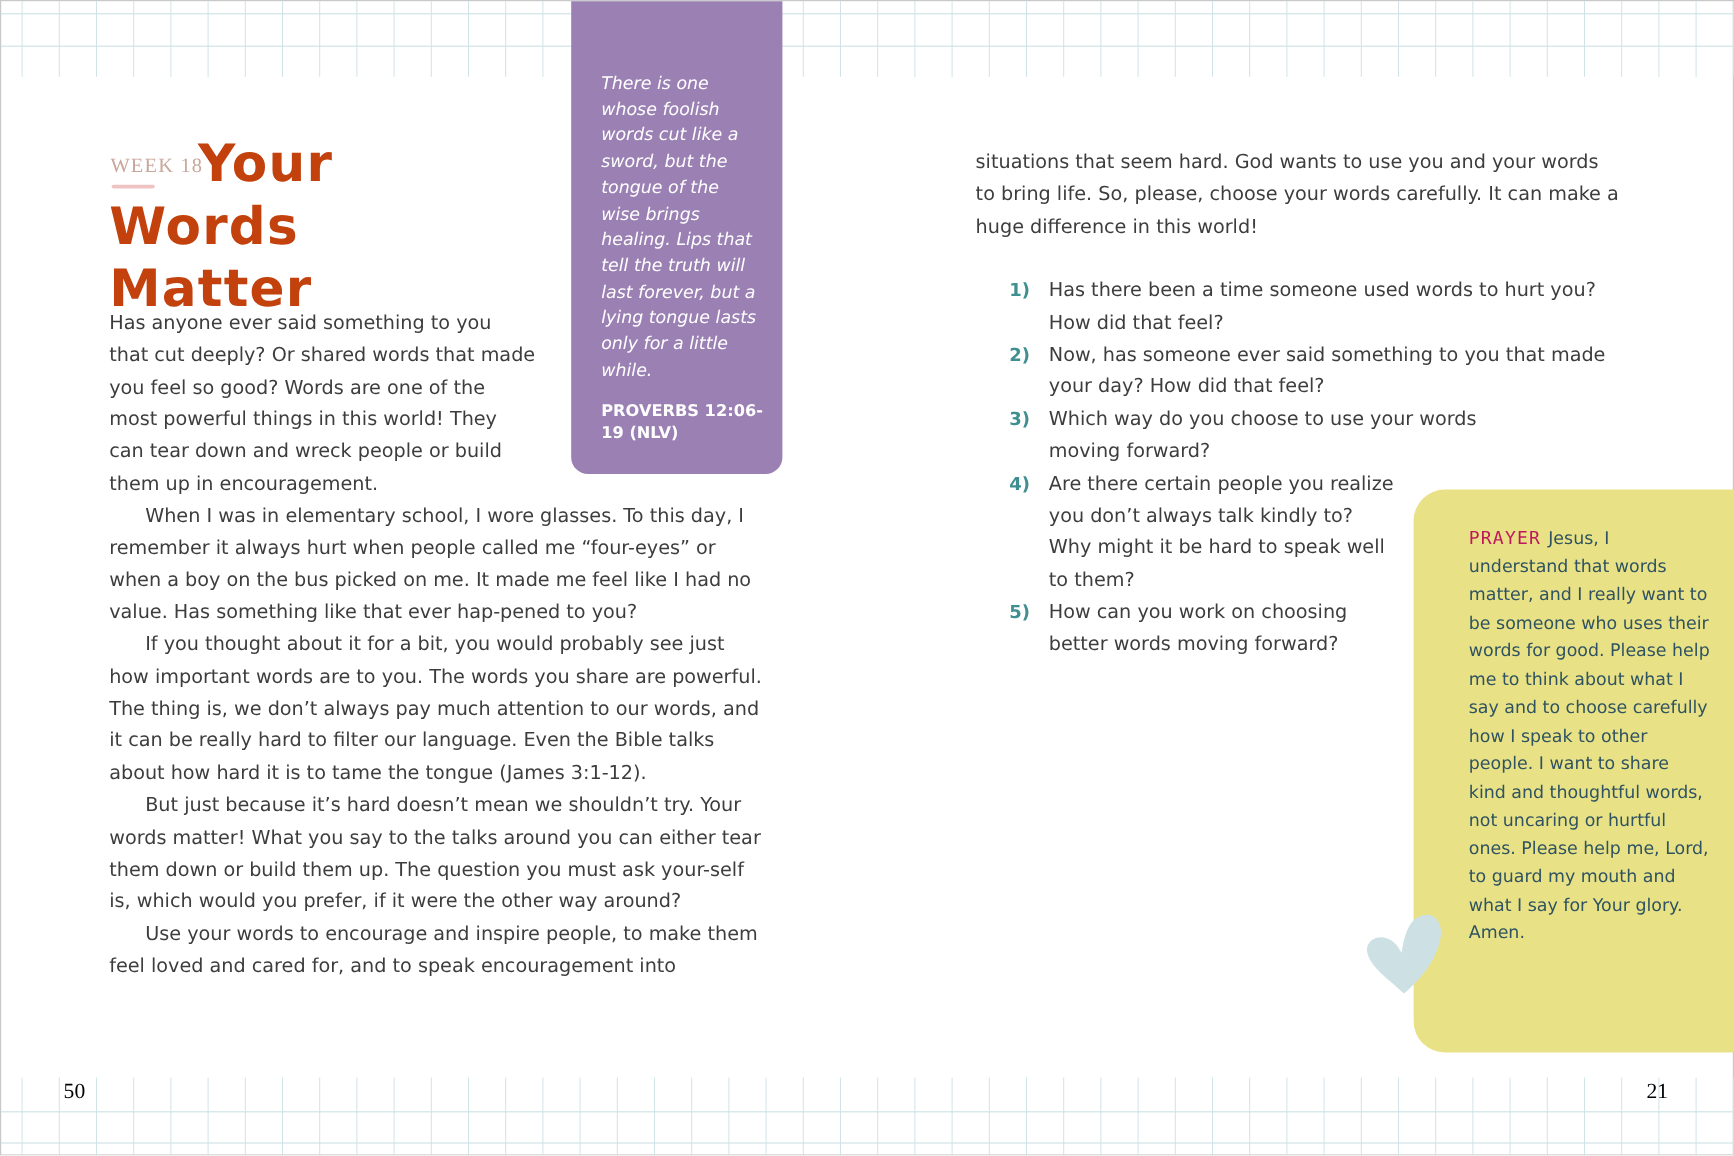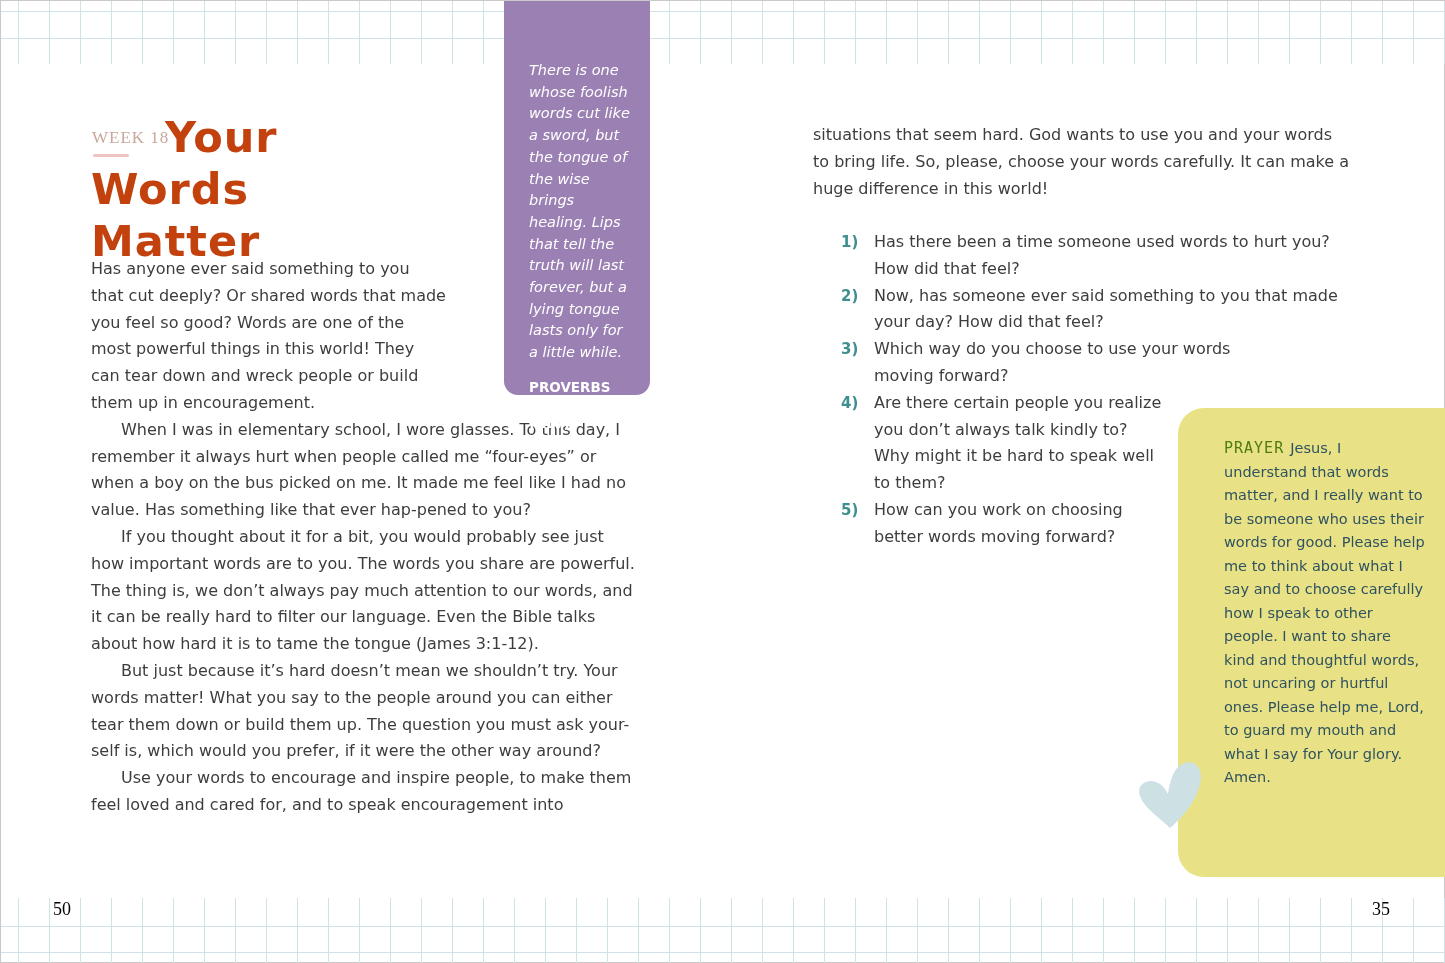--- a/index.html
+++ b/index.html
@@ -45,21 +45,21 @@
       font-family: "DejaVu Sans", sans-serif; font-size: 16px; line-height: 26.8px;
       color: #3d3d3d;
     }
     .body-text p { margin: 0; }
     .body-text p.ind { text-indent: 30px; }
     .left-col { position: absolute; left: 90px; top: 255px; width: 545px; }
     .left-col .narrow { width: 355px; }
 
     
     .verse-box {
-      position: absolute; left: 503px; top: 0; width: 146px; height: 394px;
+      position: absolute; left: 475px; top: 0; width: 176px; height: 394px;
       background: #9b80b3; border-radius: 0 0 14px 14px;
       box-sizing: border-box; padding: 59px 16px 0 25px;
       color: #ffffff;
     }
     .verse-text {
       font-family: "DejaVu Sans", sans-serif; font-style: italic; font-size: 14.5px; line-height: 21.7px;
     }
     .verse-ref {
       margin-top: 14px; font-family: "DejaVu Sans", sans-serif; font-weight: bold;
       font-size: 13.5px; line-height: 18px;
@@ -79,21 +79,21 @@
     
     .prayer-box {
       position: absolute; left: 1177px; top: 407px; width: 268px; height: 469px;
       background: #e9e186; border-radius: 26px 0 0 26px;
       box-sizing: border-box; padding: 29px 20px 0 46px;
     }
     .prayer-text {
       font-family: "DejaVu Sans", sans-serif; font-size: 14.5px; line-height: 23.5px; color: #2f5360;
     }
     .prayer-label {
-      font-family: "DejaVu Sans Mono", monospace; font-size: 15px; letter-spacing: 1px; color: #4d7c0f;
+      font-family: "DejaVu Sans Mono", monospace; font-size: 15px; letter-spacing: 1px; color: #be185d;
       margin-right: 6px;
     }
     .heart {
       position: absolute; left: 1137px; top: 757px; width: 66px; height: 72px;
     }
 
     .page-num {
       position: absolute; top: 898px; font-size: 18px; color: #000000;
       font-family: Liberation Serif, serif;
     }
@@ -115,21 +115,21 @@
     <div class="week-underline"></div>
     <div class="title">
       <span class="indent"></span><span>Your Words</span><br>
       <span>Matter</span>
     </div>
 
     <div class="left-col body-text">
       <p class="narrow">Has anyone ever said something to you that cut deeply? Or shared words that made you feel so good? Words are one of the most powerful things in this world! They can tear down and wreck people or build them up in encouragement.</p>
       <p class="ind">When I was in elementary school, I wore glasses. To this day, I remember it always hurt when people called me “four-eyes” or when a boy on the bus picked on me. It made me feel like I had no value. Has something like that ever hap-pened to you?</p>
       <p class="ind">If you thought about it for a bit, you would probably see just how important words are to you. The words you share are powerful. The thing is, we don’t always pay much attention to our words, and it can be really hard to filter our language. Even the Bible talks about how hard it is to tame the tongue (James 3:1-12).</p>
-      <p class="ind">But just because it’s hard doesn’t mean we shouldn’t try. Your words matter! What you say to the people around you can either tear them down or build them up. The question you must ask your-self is, which would you prefer, if it were the other way around?</p>
+      <p class="ind">But just because it’s hard doesn’t mean we shouldn’t try. Your words matter! What you say to the talks around you can either tear them down or build them up. The question you must ask your-self is, which would you prefer, if it were the other way around?</p>
       <p class="ind">Use your words to encourage and inspire people, to make them feel loved and cared for, and to speak encouragement into</p>
     </div>
 
     <div class="verse-box">
       <div class="verse-text">There is one whose foolish words cut like a sword, but the tongue of the wise brings healing. Lips that tell the truth will last forever, but a lying tongue lasts only for a little while.</div>
       <div class="verse-ref">PROVERBS 12:06-19 (NLV)</div>
     </div>
 
     <div class="page-num" style="left:52px">50</div>
   </div>
@@ -165,15 +165,15 @@
     <div class="prayer-box">
       <div class="prayer-text">
         <span class="prayer-label">PRAYER</span><span>Jesus, I understand that words matter, and I really want to be someone who uses their words for good. Please help me to think about what I say and to choose carefully how I speak to other people. I want to share kind and thoughtful words, not uncaring or hurtful ones. Please help me, Lord, to guard my mouth and what I say for Your glory. Amen.</span>
       </div>
     </div>
 
     <svg class="heart" viewBox="0 0 66 72">
       <path d="M44 6 C56 0 66 10 62 26 C58 44 44 60 32 70 C22 60 6 50 2 38 C-2 28 8 20 18 24 C24 26 28 32 30 36 C32 22 36 10 44 6 Z" fill="#cde1e4"></path>
     </svg>
 
-    <div class="page-num" style="left:1371px">35</div>
+    <div class="page-num" style="left:1371px">21</div>
   </div>
 </div>
 
 </body></html>

